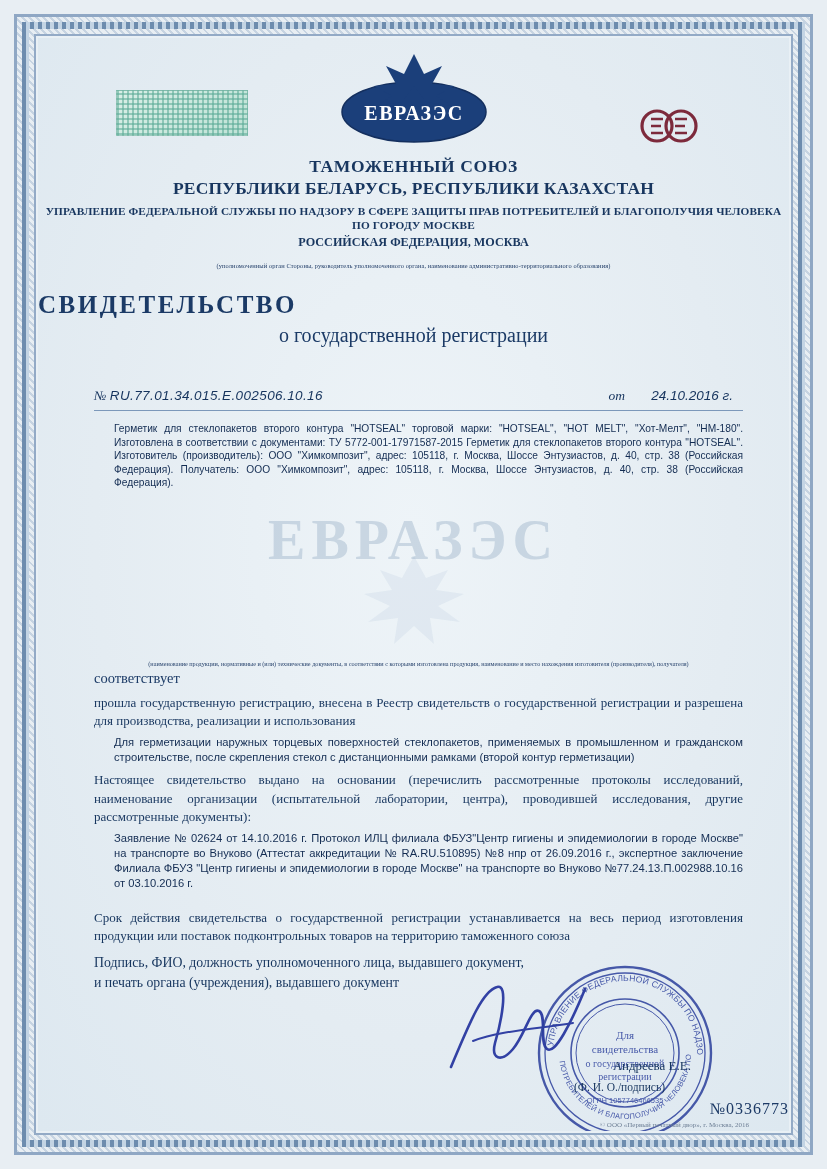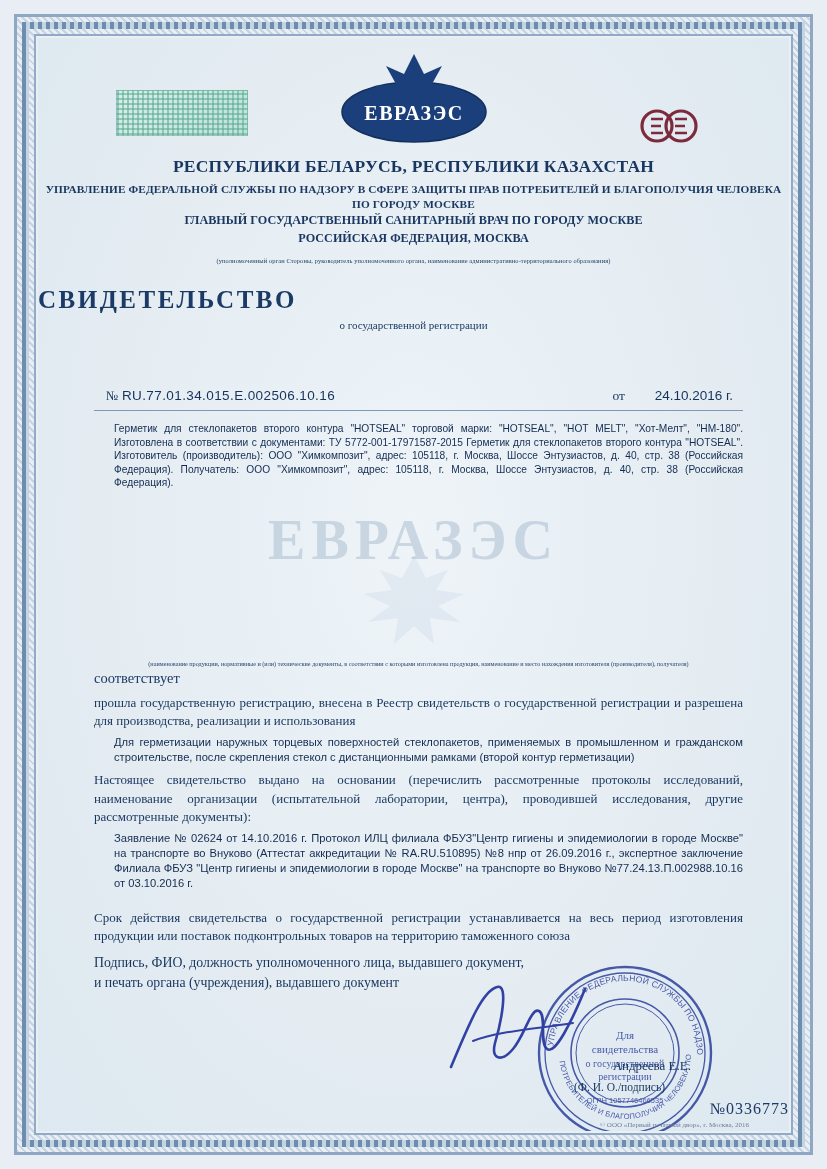--- a/index.html
+++ b/index.html
@@ -141,32 +141,33 @@
   .doc-title {
     text-align: left;
     font-size: 25px;
     font-weight: bold;
     letter-spacing: 2.5px;
     margin-top: 22px;
     color: #1b3a66;
   }
   .doc-sub {
     text-align: center;
-    font-size: 11px;
+    font-size: 20px;
     margin-top: 5px;
     color: #1b3a66;
   }
   
   .numrow {
     position: absolute;
-    left: 68px;
+    left: 56px;
     right: 46px;
     top: 350px;
     font-size: 14px;
     color: #15335d;
+    font-style: italic;
   }
   .numrow .no {
     font-size: 13px;
   }
   .numrow .val {
     font-family: "Liberation Sans", sans-serif;
     font-size: 13.5px;
     letter-spacing: .4px;
   }
   .numrow .dt-label {
@@ -315,23 +316,23 @@
     </svg>
 
     <svg class="ce-mark" viewBox="0 0 78 40">
       <circle cx="26" cy="20" r="15" fill="none" stroke="#7d2a3c" stroke-width="3.2"></circle>
       <circle cx="50" cy="20" r="15" fill="none" stroke="#7d2a3c" stroke-width="3.2"></circle>
       <path d="M20 13 h12 M20 20 h10 M20 27 h12" stroke="#7d2a3c" stroke-width="2.4" fill="none"></path>
       <path d="M44 13 h12 M44 20 h10 M44 27 h12" stroke="#7d2a3c" stroke-width="2.4" fill="none"></path>
     </svg>
 
     <div class="title-block">
+      <div class="t1">ТАМОЖЕННЫЙ СОЮЗ</div>
       <div class="t2">РЕСПУБЛИКИ БЕЛАРУСЬ, РЕСПУБЛИКИ КАЗАХСТАН</div>
       <div class="t3">УПРАВЛЕНИЕ ФЕДЕРАЛЬНОЙ СЛУЖБЫ ПО НАДЗОРУ В СФЕРЕ ЗАЩИТЫ ПРАВ ПОТРЕБИТЕЛЕЙ И БЛАГОПОЛУЧИЯ ЧЕЛОВЕКА ПО ГОРОДУ МОСКВЕ</div>
-      <div class="t4">ГЛАВНЫЙ ГОСУДАРСТВЕННЫЙ САНИТАРНЫЙ ВРАЧ ПО ГОРОДУ МОСКВЕ</div>
       <div class="t4">РОССИЙСКАЯ ФЕДЕРАЦИЯ, МОСКВА</div>
       <div class="caption-tiny">(уполномоченный орган Стороны, руководитель уполномоченного органа, наименование административно-территориального образования)</div>
       <div class="doc-title">СВИДЕТЕЛЬСТВО</div>
       <div class="doc-sub">о государственной регистрации</div>
     </div>
 
     <div class="numrow">
       <span class="no">№</span>
       <span class="val">RU.77.01.34.015.Е.002506.10.16</span>
       <span class="dt-label">от</span>

